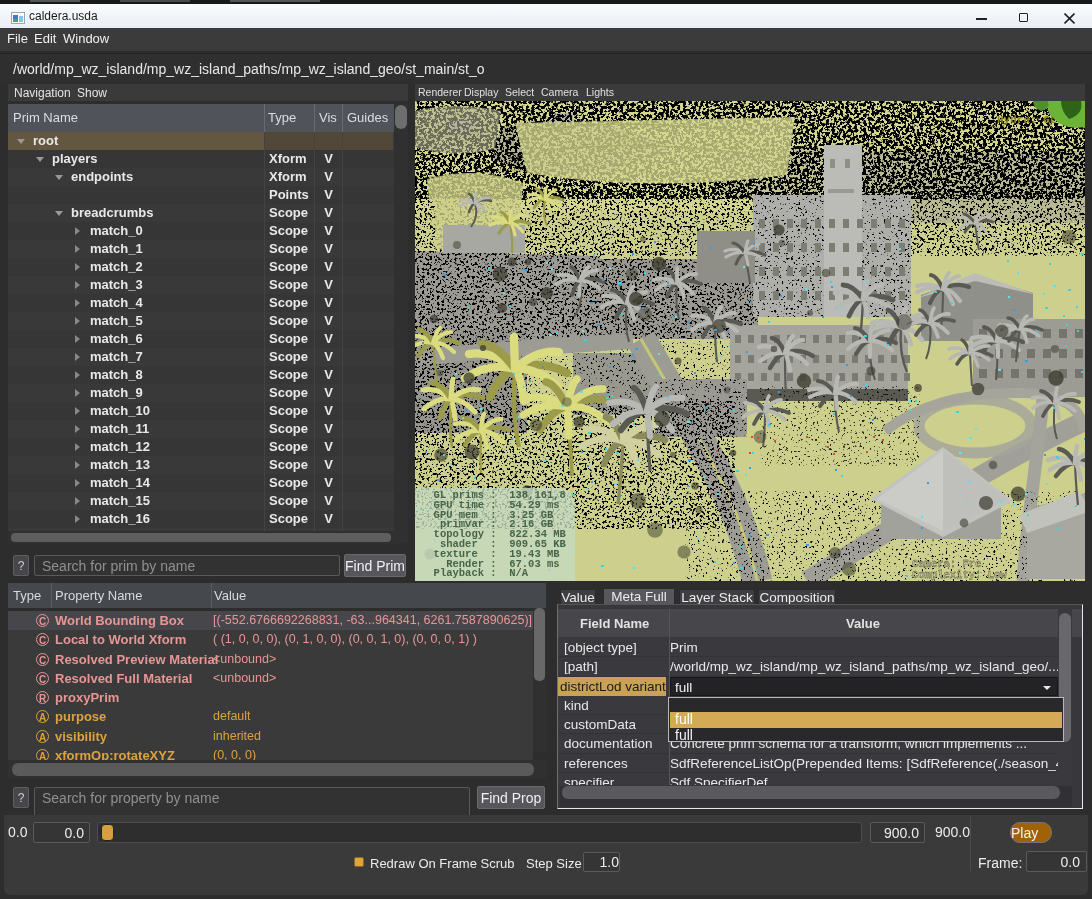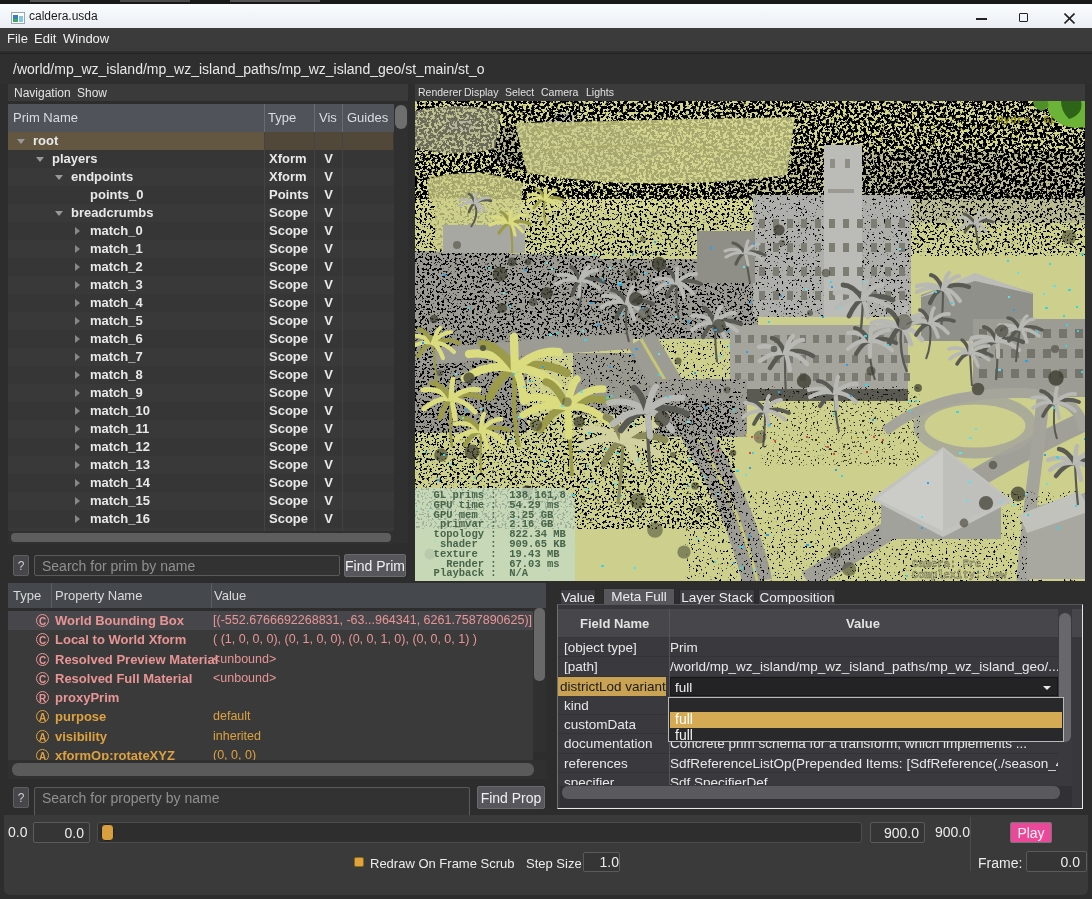--- a/index.html
+++ b/index.html
@@ -84,21 +84,21 @@
 #dropdown{left:668px;top:697px;width:396px;height:45px;background:#29292c;border:1px solid #b8b8b8;z-index:5}
 #dropdown .it{position:absolute;left:1px;right:1px;height:15px;color:#f0f0f0;font-size:14px;line-height:15px;padding-left:5px}
 #dropdown .gold-it{background:#d4aa55;color:#fff}
 
 #timeline{left:4px;top:815px;width:1084px;height:80px;background:#3a3a3a;border-radius:0 0 6px 6px}
 .tl-lab{position:absolute;color:#ececec;font-size:14px}
 .tl-input{position:absolute;background:#353535;border:1px solid #5a5a5a;color:#ececec;font-size:14px;border-radius:2px}
 #slider{position:absolute;background:#2e2e2e;border:1px solid #4c4c4c;border-radius:3px}
 #shandle{position:absolute;width:13px;height:17px;background:#d89f3e;border:1px solid #222;border-radius:4px}
 #tlsep{position:absolute;background:#4c4c4c;width:1px}
-#playbtn{position:absolute;background:#ec4899;border:1px solid #757578;color:#f2f2f2;font-size:14px;text-align:center;border-radius:2px}
+#playbtn{position:absolute;background:#a16207;border:1px solid #757578;color:#f2f2f2;font-size:14px;border-radius:10px}
 #chk{position:absolute;width:10px;height:10px;background:#e2a23c;border-radius:2px;border:1px solid #8a6a20}
 </style></head><body>
 <div id="topstrip" class="abs">
     <i style="position:absolute;left:30px;top:0;width:50px;height:2px;background:#555"></i>
     <i style="position:absolute;left:120px;top:0;width:70px;height:2px;background:#4a4a4a"></i>
     <i style="position:absolute;left:230px;top:0;width:90px;height:2px;background:#555"></i>
   </div>
 <div id="titlebar" class="abs">
     <span id="title-ic">
       <i style="left:1px;top:2px;width:5px;height:4px;background:#3a7ad0"></i>
@@ -149,21 +149,20 @@
       <div class="c-gd"></div>
     </div>
     <div class="trow">
       <span class="ar-d" style="left:47px"></span>
       <div class="c-name" style="padding-left:63px">endpoints</div>
       <div class="c-type">Xform</div>
       <div class="c-vis">V</div>
       <div class="c-gd"></div>
     </div>
     <div class="trow alt">
-      <div class="c-name" style="padding-left:82px">points_0</div>
       <div class="c-type">Points</div>
       <div class="c-vis">V</div>
       <div class="c-gd"></div>
     </div>
     <div class="trow">
       <span class="ar-d" style="left:47px"></span>
       <div class="c-name" style="padding-left:63px">breadcrumbs</div>
       <div class="c-type">Scope</div>
       <div class="c-vis">V</div>
       <div class="c-gd"></div>

